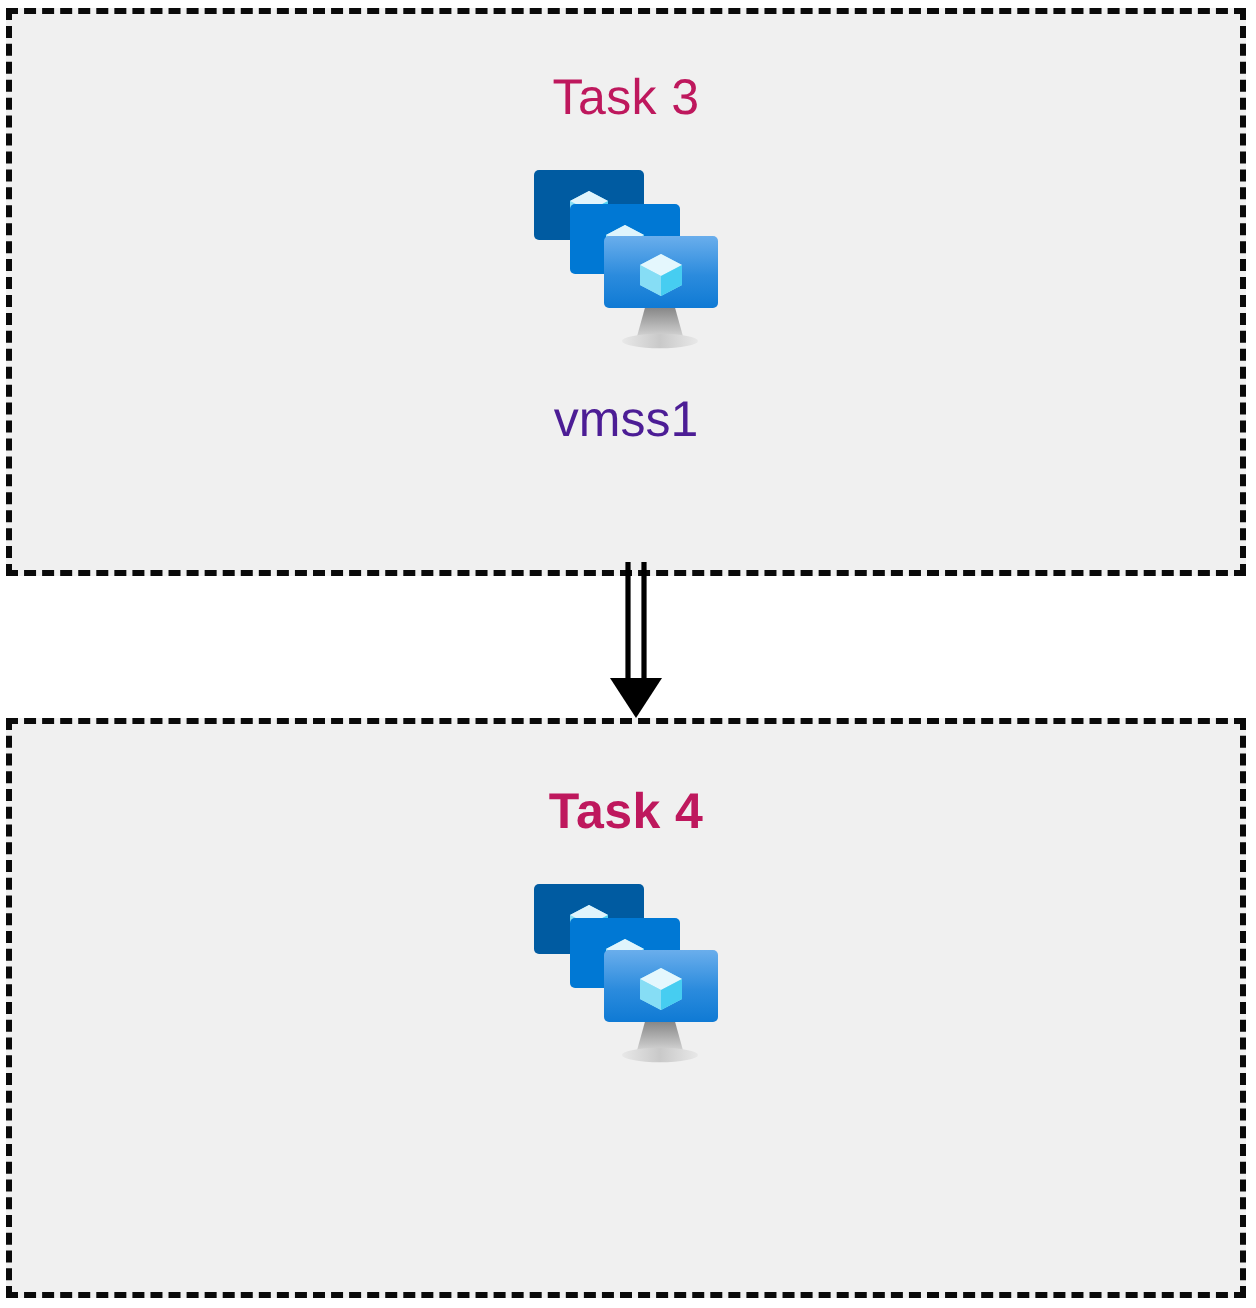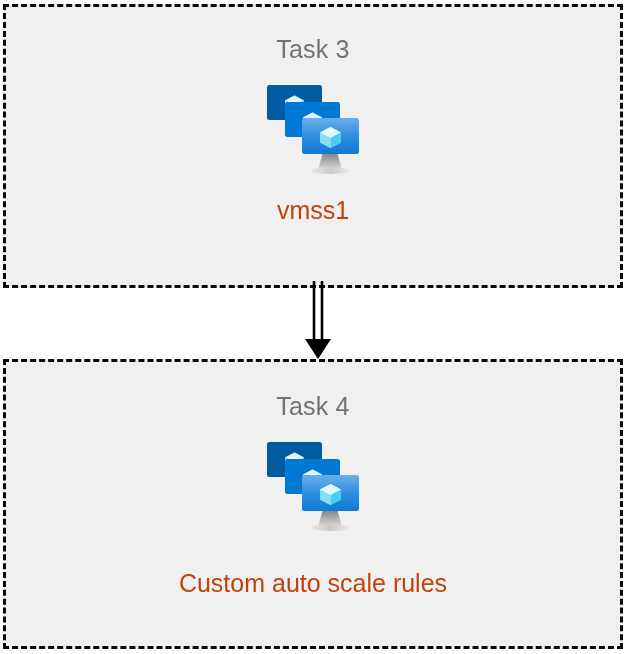--- a/index.html
+++ b/index.html
@@ -43,33 +43,33 @@
   }
 
   #box-task4 {
     left: 3px;
     top: 359px;
     width: 620px;
     height: 290px;
   }
 
   .task-heading {
-    color: #737373;
+    color: #be185d;
     font-size: 25px;
     line-height: 1;
     letter-spacing: 0.2px;
     white-space: nowrap;
   }
 
   #box-task3 .task-heading { margin-top: 30px; }
-  #box-task4 .task-heading { margin-top: 32px; }
+  #box-task4 .task-heading { margin-top: 32px; font-weight: bold; }
 
   .caption-block {
     text-align: center;
-    color: #c2410c;
+    color: #4c1d95;
     font-size: 25px;
     line-height: 33px;
     white-space: nowrap;
   }
 
   #box-task3 .caption-block { margin-top: 10px; }
   #box-task4 .caption-block { margin-top: 26px; }
 
   
   .vmss-icon {
@@ -198,18 +198,15 @@
 
       <rect x="44" y="38" width="57" height="36" rx="2.5" fill="url(#frontScreen4)"></rect>
       <g>
         <polygon points="72.5,47 83,52.5 83,62.5 72.5,68 62,62.5 62,52.5" fill="#9fe4f7"></polygon>
         <polygon points="72.5,47 83,52.5 72.5,58 62,52.5" fill="#e4f7fd"></polygon>
         <polygon points="72.5,58 83,52.5 83,62.5 72.5,68" fill="#46cdf1"></polygon>
         <polygon points="72.5,58 62,52.5 62,62.5 72.5,68" fill="#86ddf5"></polygon>
       </g>
     </svg>
 
-    <div class="caption-block">
-      <div>Custom auto scale rules</div>
-    </div>
   </div>
 
 </div>
 
 </body></html>

